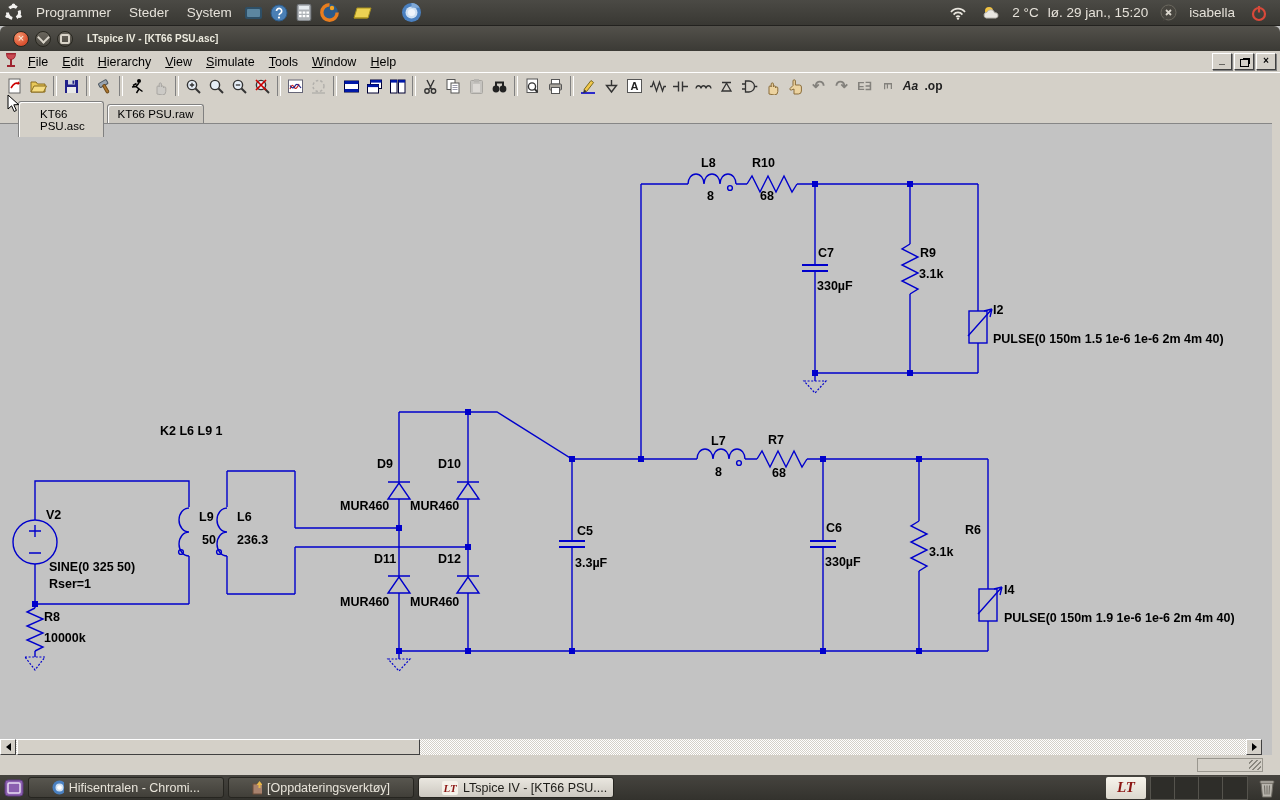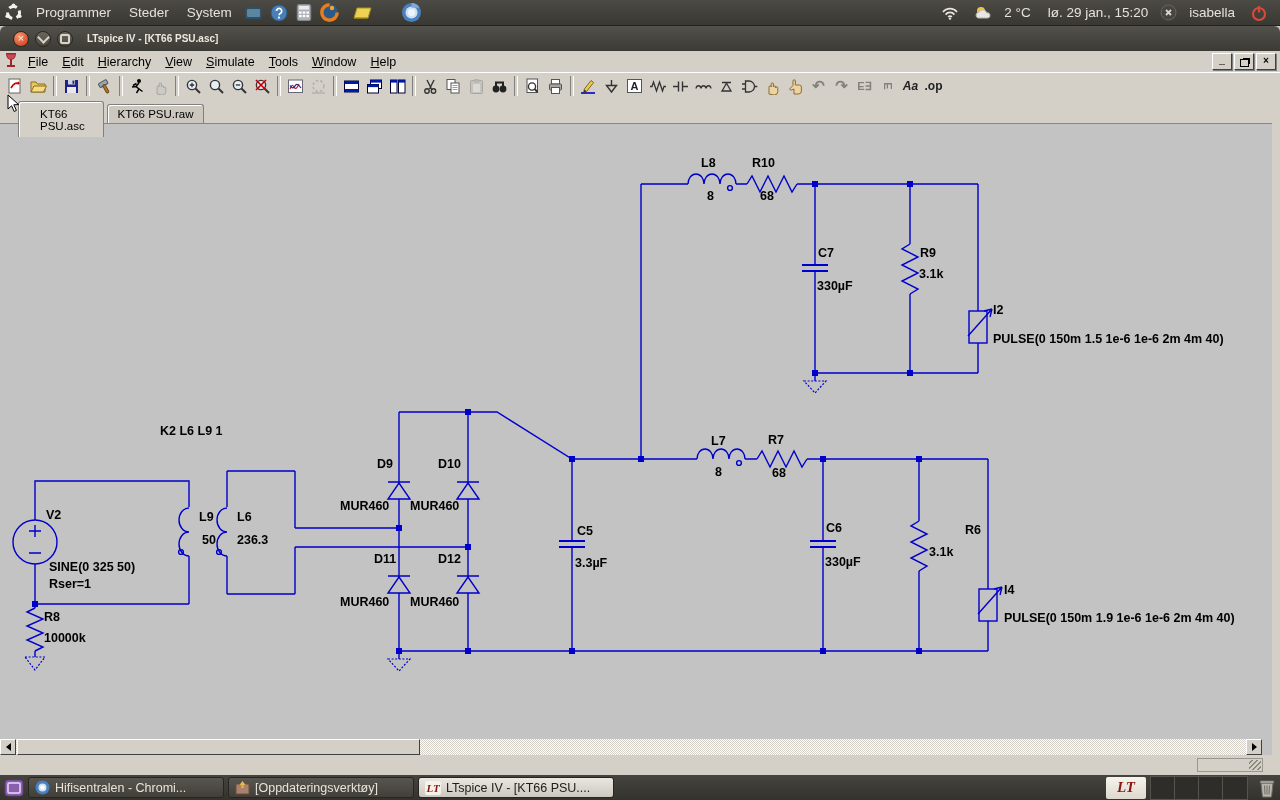--- a/index.html
+++ b/index.html
@@ -71,21 +71,21 @@
   #statusbar{position:absolute;left:0;top:755px;width:1280px;height:20px;background:#d4d0c8;}
   #grip{position:absolute;left:1197px;top:3px;width:66px;height:14px;border:1px solid #9a978f;
     background:#d4d0c8;box-sizing:border-box;}
   #grip::after{content:"";position:absolute;right:1px;top:1px;width:12px;height:10px;
     background:repeating-linear-gradient(135deg,transparent 0 2px,#8a8880 2px 3.5px);}
   
   #taskbar{position:absolute;left:0;top:775px;width:1280px;height:25px;
     background:linear-gradient(#46443f,#33322d);display:flex;align-items:center;
     padding:0 4px;box-sizing:border-box;gap:4px;z-index:40;}
   .task{height:21px;border-radius:3px;border:1px solid #262520;display:flex;align-items:center;
-    gap:5px;padding:0 6px;font-size:12.5px;color:#e8e4da;box-sizing:border-box;
+    gap:5px;padding:0 23px;font-size:12.5px;color:#e8e4da;box-sizing:border-box;
     background:linear-gradient(#58564f,#413f39);white-space:nowrap;overflow:hidden;}
   .task.active{background:linear-gradient(#eae7e0,#ccc8c0);color:#1e1d19;}
   #t-spacer{flex:1;}
   .lt-badge{display:inline-flex;align-items:center;justify-content:center;width:16px;height:14px;
     background:#f5f2ea;border-radius:2px;color:#8b1512;font-family:"Liberation Serif",serif;
     font-weight:bold;font-style:italic;font-size:11px;flex:none;}
   #lt-applet{width:40px;height:22px;background:linear-gradient(#f7f4ec,#dcd8ce);border-radius:2px;
     display:flex;align-items:center;justify-content:center;color:#8b1512;
     font-family:"Liberation Serif",serif;font-weight:bold;font-style:italic;font-size:15px;}
   #wswitch{display:flex;height:22px;border:1px solid #55534d;}
@@ -163,21 +163,21 @@
           <circle cx="9" cy="13.6" r="1.2" fill="#e8e5dd"></circle>
         </svg>
     </span>
     <span class="picon">
       <svg width="19" height="16">
           <circle cx="7" cy="6" r="4" fill="#f2c341"></circle>
           <path d="M4,13 a3,3 0 0 1 1,-5.8 a4,4 0 0 1 7.6,.6 a2.6,2.6 0 0 1 1.4,5.2 z" fill="#e9e7e2" stroke="#b8b5ae"></path>
         </svg>
     </span>
     <span class="ttext">2 °C</span>
-    <span class="ttext" style="margin-left:10px;">lø. 29 jan., 15:20</span>
+    <span class="ttext" style="margin-left:2px;">lø. 29 jan., 15:20</span>
     <span class="picon">
       <svg width="19" height="18">
           <circle cx="9.5" cy="8.5" r="7.5" fill="#47453f" stroke="#6b685f"></circle>
           <path d="M5,14 l-1.5,3.5 4,-2.5 z" fill="#47453f"></path>
           <path d="M7,6 l5,5 M12,6 l-5,5" stroke="#d9d5cc" stroke-width="1.8"></path>
         </svg>
     </span>
     <span class="ttext">isabella</span>
     <span class="picon" style="margin-left:8px;">
       <svg width="18" height="18">

